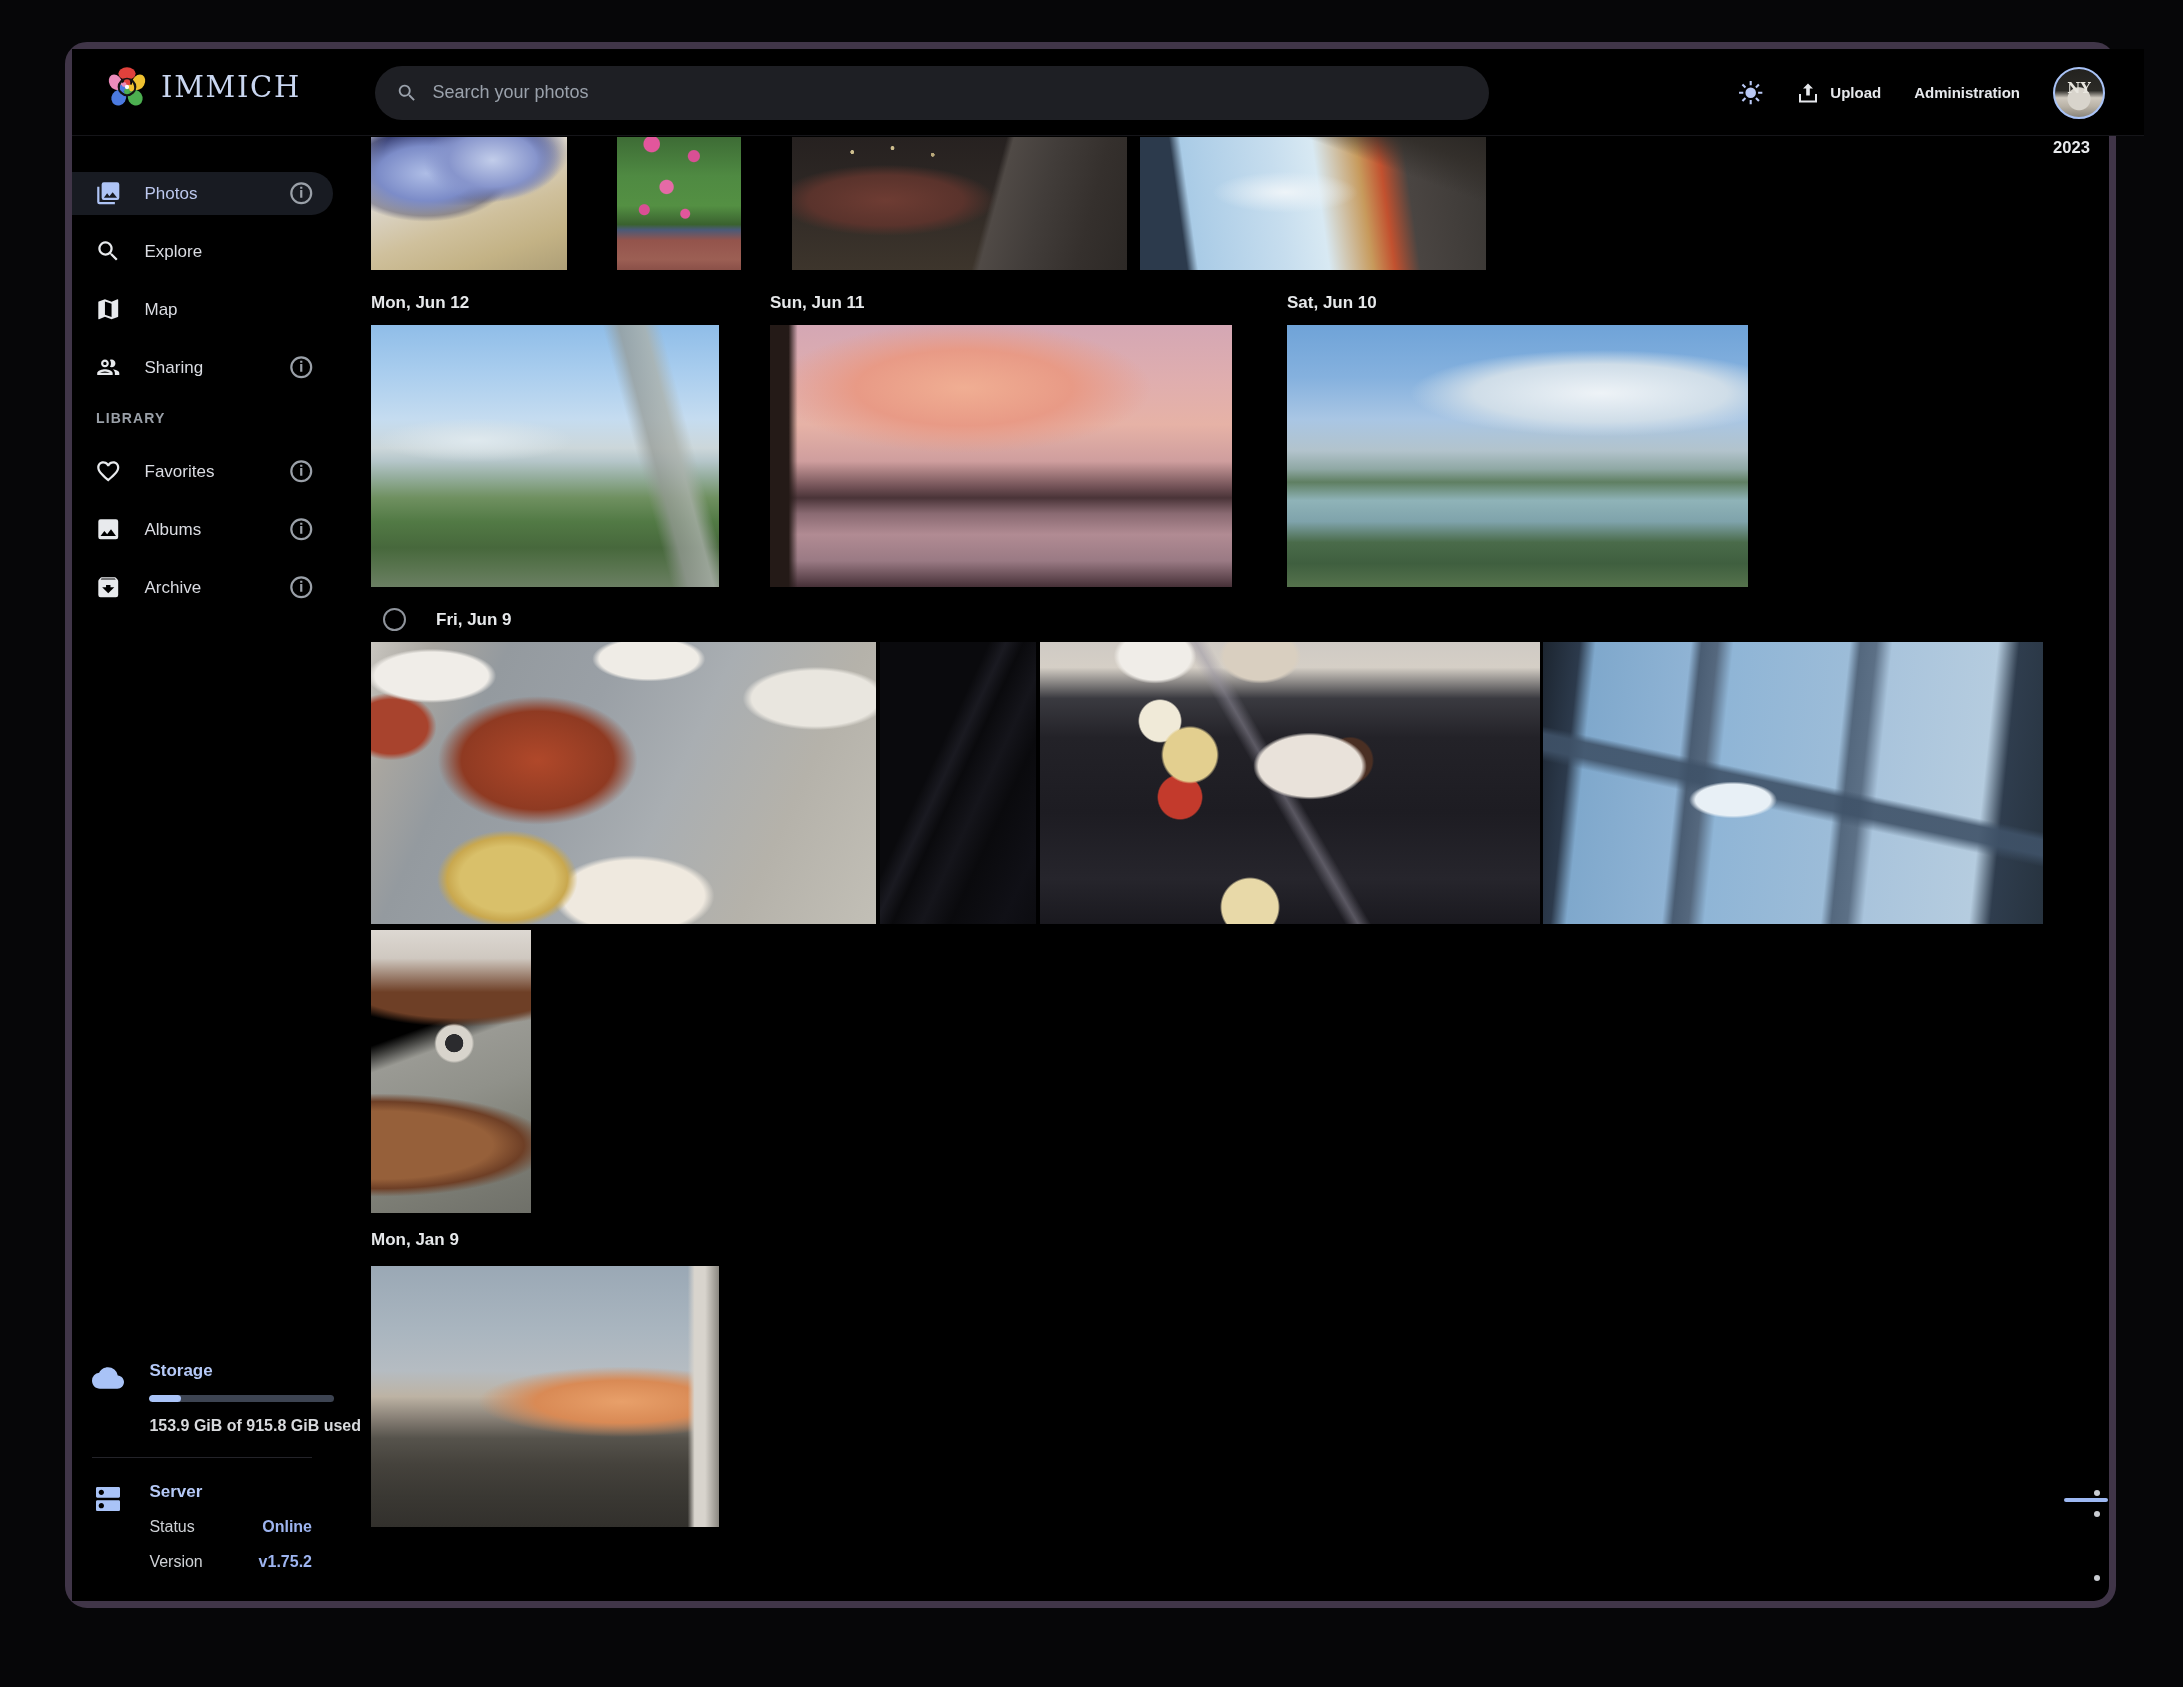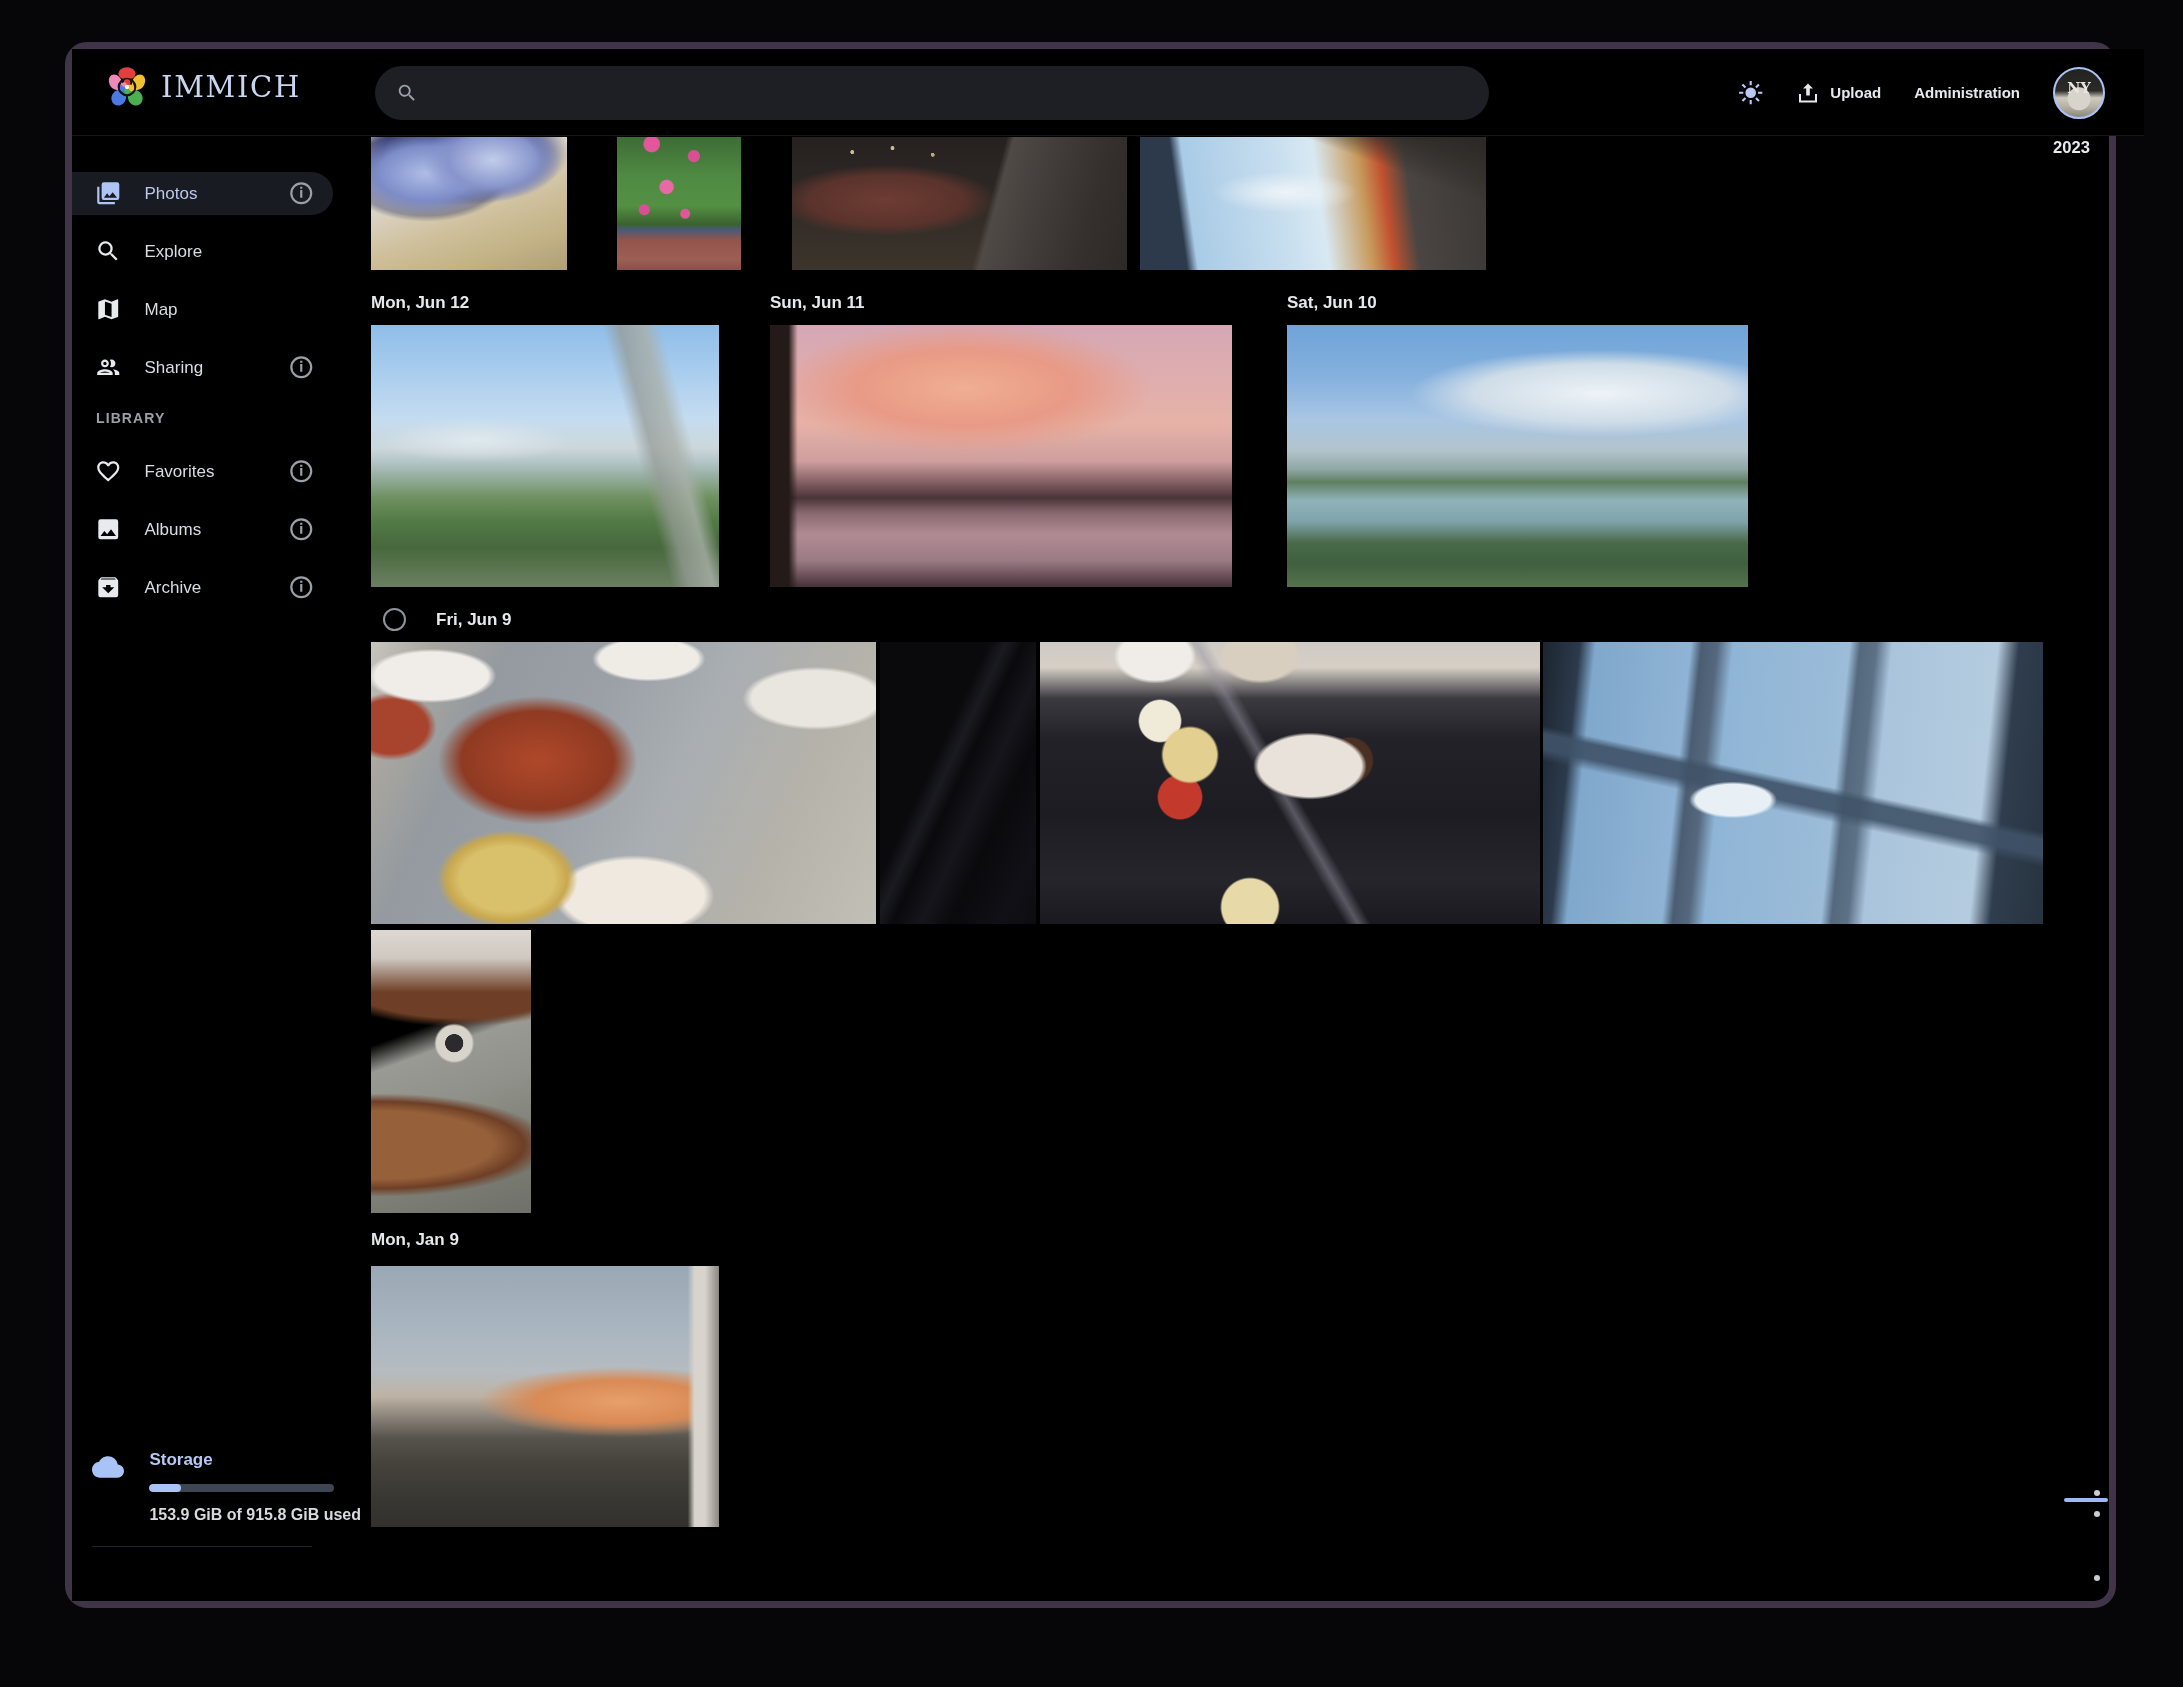--- a/index.html
+++ b/index.html
@@ -172,20 +172,21 @@
           <circle cx="44" cy="45" r="5" fill="#ec8bbb"></circle>
           <circle cx="50" cy="50" r="4.5" fill="#ffffff"></circle>
         </svg>
         <span class="logo-text">IMMICH</span>
       </div>
 
       <div class="search">
         <svg viewBox="0 0 24 24">
           <path fill="#9aa1ab" d="M15.5 14h-.79l-.28-.27a6.5 6.5 0 1 0-.7.7l.27.28v.79l5 4.99L20.49 19l-4.99-5zm-6 0A4.5 4.5 0 1 1 14 9.5 4.5 4.5 0 0 1 9.5 14z"></path>
         </svg>
+        <input type="text" value="" placeholder="Search your photos" style="">
       </div>
 
       <div class="actions">
         <button class="icon-btn">
           <svg width="25.4" height="25.4" viewBox="0 0 24 24">
             <path fill="#b9c8f5" d="M12 7a5 5 0 1 0 0 10 5 5 0 0 0 0-10zm-1-6h2v4h-2V1zm0 18h2v4h-2v-4zM3.5 4.93 4.93 3.5l2.83 2.83-1.42 1.42L3.5 4.93zm12.74 12.74 1.42-1.42 2.83 2.83-1.42 1.42-2.83-2.83zM1 11h4v2H1v-2zm18 0h4v2h-4v-2zM3.5 19.07l2.84-2.82 1.41 1.42-2.82 2.83L3.5 19.07zM16.24 6.34l2.83-2.83 1.42 1.42-2.83 2.83-1.42-1.42z"></path>
           </svg>
         </button>
         <button class="icon-btn">
           <svg width="24" height="24" viewBox="0 0 24 24">
@@ -270,20 +271,36 @@
           </svg>
           <div class="sb-content">
             <div class="sb-title">Storage</div>
             <div class="bar">
                 <div style="width:17%"></div>
               </div>
             <div class="usage">153.9 GiB of 915.8 GiB used</div>
           </div>
         </div>
         <hr class="side-divider">
+        <div class="sb-row">
+          <svg viewBox="0 0 24 24">
+            <path fill="#a9c3f7" d="M20 13H4c-.55 0-1 .45-1 1v6c0 .55.45 1 1 1h16c.55 0 1-.45 1-1v-6c0-.55-.45-1-1-1zM7 19c-1.1 0-2-.9-2-2s.9-2 2-2 2 .9 2 2-.9 2-2 2zM20 3H4c-.55 0-1 .45-1 1v6c0 .55.45 1 1 1h16c.55 0 1-.45 1-1V4c0-.55-.45-1-1-1zM7 9c-1.1 0-2-.9-2-2s.9-2 2-2 2 .9 2 2-.9 2-2 2z"></path>
+          </svg>
+          <div class="sb-content">
+            <div class="sb-title">Server</div>
+            <div class="kv">
+              <span class="k">Status</span>
+              <span class="v">Online</span>
+            </div>
+            <div class="kv">
+              <span class="k">Version</span>
+              <span class="v">v1.75.2</span>
+            </div>
+          </div>
+        </div>
       </div>
     </aside>
 
     <main>
 
       <div class="photo p-flowers-blue" style="left:38px; top:-1.1px; width:196px; height:134px;"></div>
       <div class="photo p-flowers-pink" style="left:284px; top:-1.1px; width:124px; height:134px;"></div>
       <div class="photo p-rooftop-dusk" style="left:459px; top:-1.1px; width:335px; height:134px;"></div>
       <div class="photo p-window-sky" style="left:807px; top:-1.1px; width:346px; height:134px;"></div>
 

